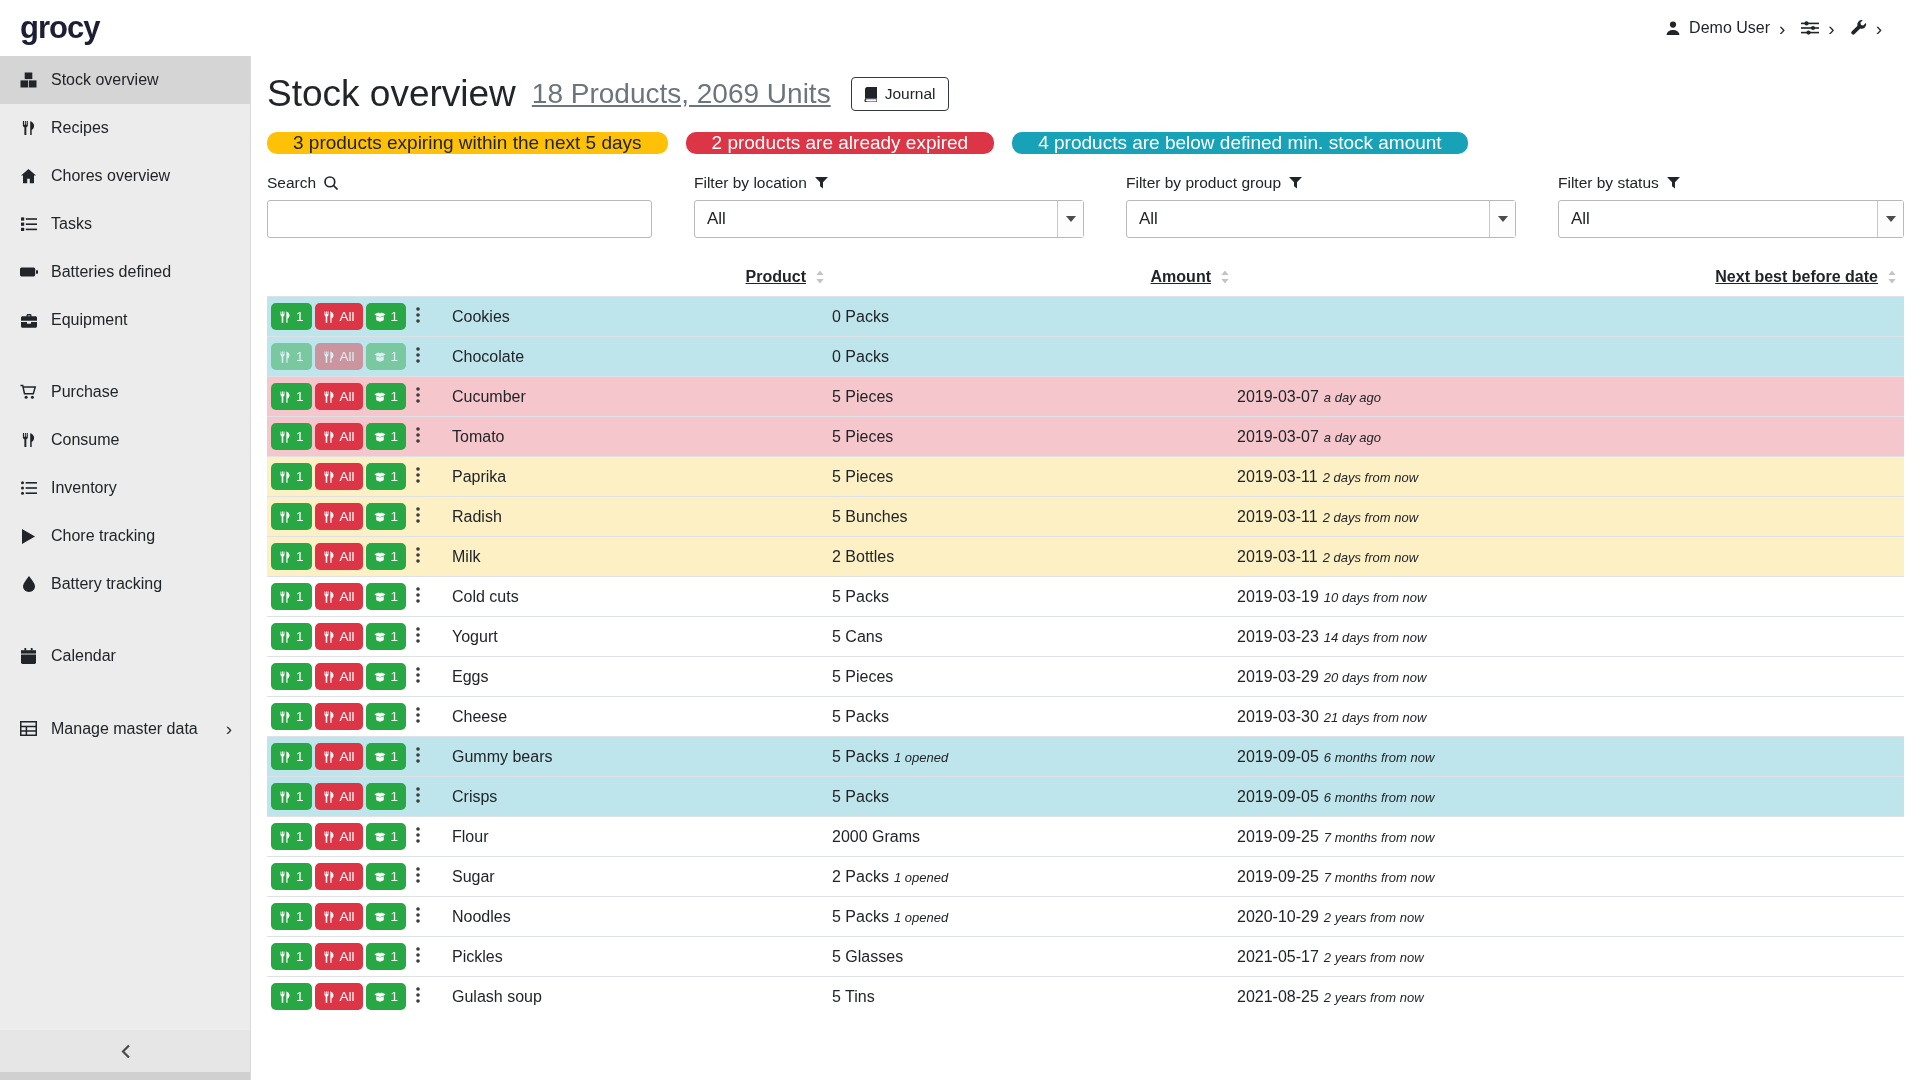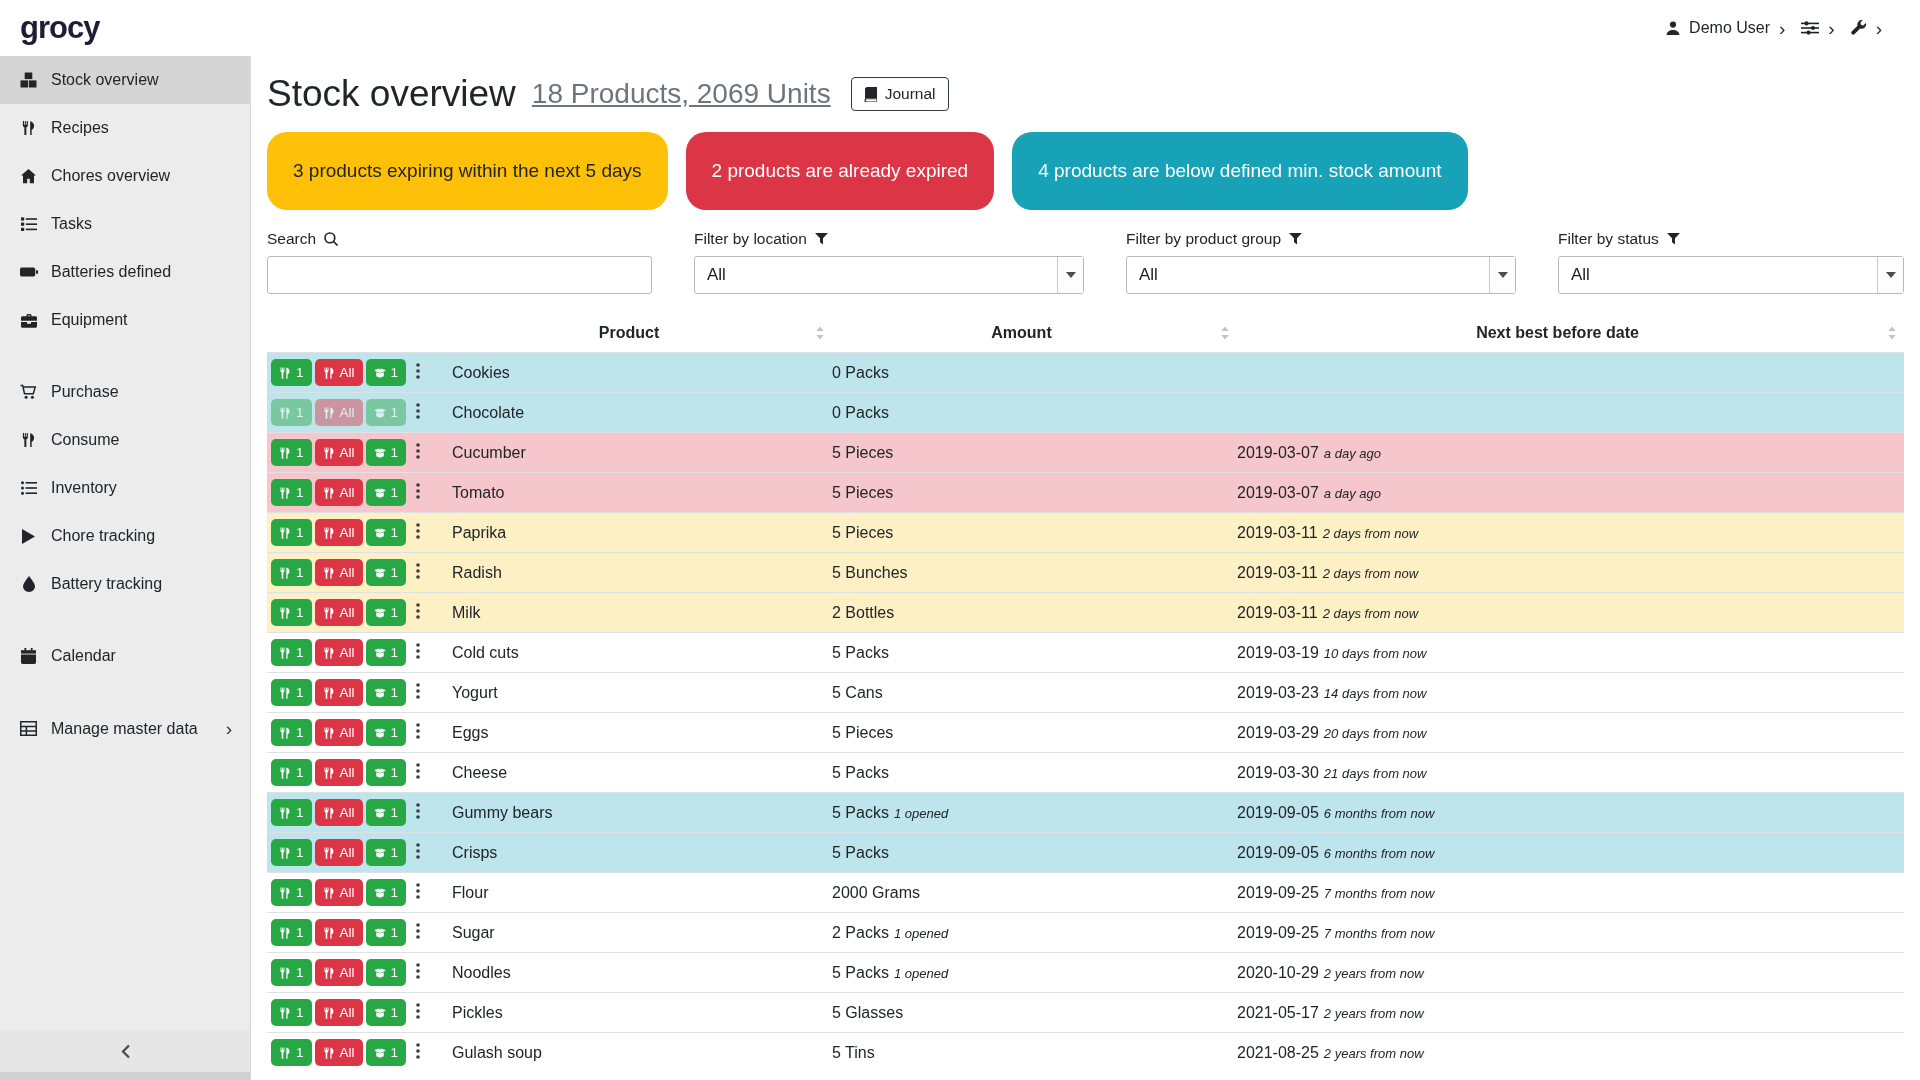--- a/index.html
+++ b/index.html
@@ -33,36 +33,36 @@
 
   
   .main { flex: 1; padding: 16px 16px 0 16px; overflow: hidden; background: #fff; }
 
   .page-head { display: flex; align-items: center; gap: 16px; }
   h1 { font-size: 37px; font-weight: 500; line-height: 1.2; }
   .subtitle { font-size: 28px; color: #6c757d; font-weight: 400; text-decoration: underline; }
   .btn-journal { display: inline-flex; align-items: center; gap: 8px; border: 1px solid #343a40; background: #fff; color: #212529; border-radius: 4px; padding: 7px 12px; font-size: 15.5px; font-family: inherit; cursor: pointer; margin-left: 4px; }
 
   .alerts { display: flex; gap: 18px; margin-top: 16px; }
-  .alert { border-radius: 20px; padding: 28px 26px; font-size: 19px; color: #fff; cursor: pointer; white-space: nowrap; }
+  .alert { border-radius: 10px; padding: 0 26px; font-size: 19px; color: #fff; cursor: pointer; white-space: nowrap; }
   .alert-warning { background: var(--warning, #ffc107); color: #212529; }
   .alert-danger  { background: var(--danger, #dc3545); }
   .alert-info    { background: var(--info, #17a2b8); }
 
   
   .filters { display: grid; grid-template-columns: 385px 390px 390px 1fr; column-gap: 42px; margin-top: 20px; }
   .filter-label { display: flex; align-items: center; gap: 8px; font-size: 15.5px; margin-bottom: 8px; color: #212529; }
   .search-input { width: 100%; height: 38px; border: 1px solid #b9b9b9; border-radius: 3px; padding: 0 12px; font-size: 16px; font-family: inherit; outline: none; }
   .select { height: 38px; border: 1px solid #b9b9b9; border-radius: 3px; background: #fff; display: flex; align-items: center; padding-left: 12px; font-size: 17px; cursor: pointer; }
   .select-caret { margin-left: auto; align-self: stretch; width: 26px; border-left: 1px solid #c9c9c9; display: flex; align-items: center; justify-content: center; background: #fdfdfd; }
   .select-caret::after { content: ""; border-left: 5px solid transparent; border-right: 5px solid transparent; border-top: 6px solid #4c4c4c; }
 
   
   .stock-table { width: 100%; border-collapse: collapse; margin-top: 20px; font-size: 16px; }
-  .stock-table th { text-align: center; font-weight: 700; font-size: 16px; padding: 10px 26px 10px 0; border-bottom: 1px solid #dee2e6; position: relative; cursor: pointer; }
+  .stock-table th { text-align: right; font-weight: 700; font-size: 16px; padding: 10px 26px 10px 0; border-bottom: 1px solid #dee2e6; position: relative; cursor: pointer; text-decoration: underline; }
   .sort-icon { position: absolute; right: 8px; top: 50%; transform: translateY(-50%); color: #c3c3c3; }
   .stock-table td { padding: 6px 10px 6px 0; border-top: 1px solid #dee2e6; vertical-align: middle; }
   .stock-table tbody tr:first-child td { border-top: none; }
   .col-actions { width: 185px; padding-left: 4px !important; white-space: nowrap; }
   .col-product { width: 380px; }
   .col-amount  { width: 405px; }
   tr.status-info td    { background: #bee5eb; }
   tr.status-danger td  { background: #f5c6cb; }
   tr.status-warning td { background: #fdf0c5; }
 

